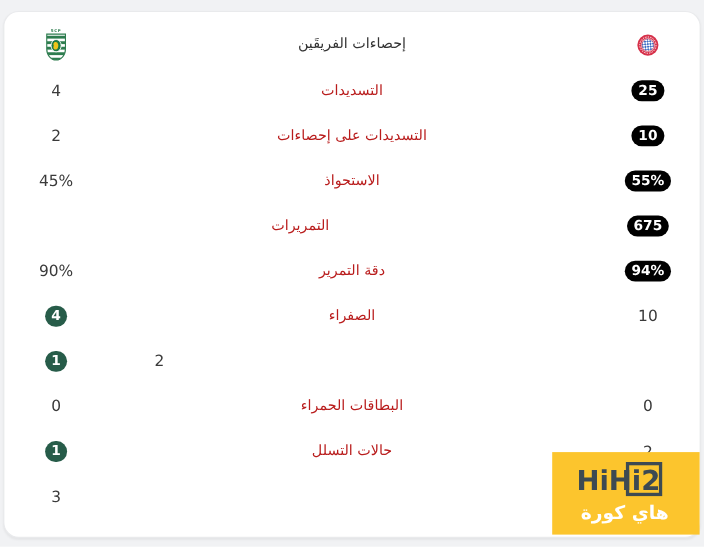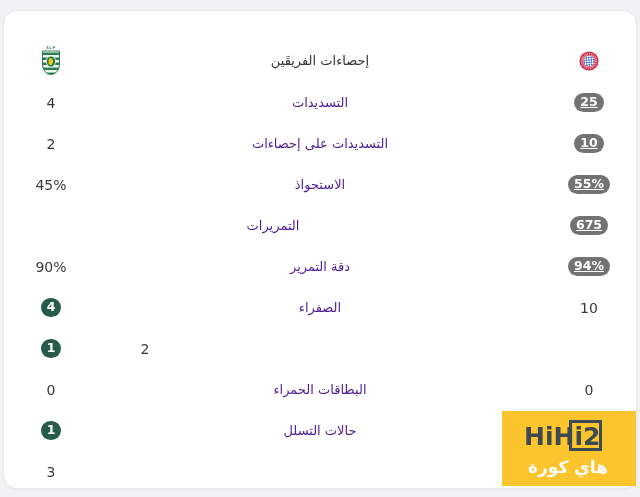--- a/index.html
+++ b/index.html
@@ -17,21 +17,20 @@
     background: #ffffff;
     border: 1px solid #e9eaec;
     border-radius: 14px;
     box-shadow: 0 1px 2px rgba(0,0,0,0.05);
   }
   .header {
     height: 51px;
     display: flex;
     align-items: center;
     padding-top: 8px;
-    margin-top: 20px;
   }
   .side-col {
     width: 94px;
     display: flex;
     justify-content: center;
     align-items: center;
     flex: 0 0 94px;
   }
   .header .title {
     flex: 1;
@@ -43,41 +42,41 @@
   .rows { }
   .stat-row {
     height: 41px;
     display: flex;
     align-items: center;
   }
   .stat-label {
     flex: 1;
     text-align: center;
     font-size: 13px;
-    color: #4c1d95;
+    color: #b91c1c;
     direction: rtl;
   }
   .stat-value {
     font-size: 14px;
     color: #3a3a3a;
     display: inline-flex;
     align-items: center;
     justify-content: center;
     line-height: 1;
   }
   .stat-value.badge {
     color: #ffffff;
     font-size: 12.5px;
     font-weight: bold;
     height: 19px;
     min-width: 19px;
     padding: 0 6px;
     border-radius: 10px;
   }
-  .stat-value.badge.red { background: #737373; text-decoration: underline; }
+  .stat-value.badge.red { background: #000000; }
   .stat-value.badge.green { background: #275c49; }
   .watermark {
     position: absolute;
     left: 502px; top: 411px;
     width: 134px; height: 75px;
     background: #fcc52d;
     z-index: 5;
   }
   .wm-square {
     position: absolute;

